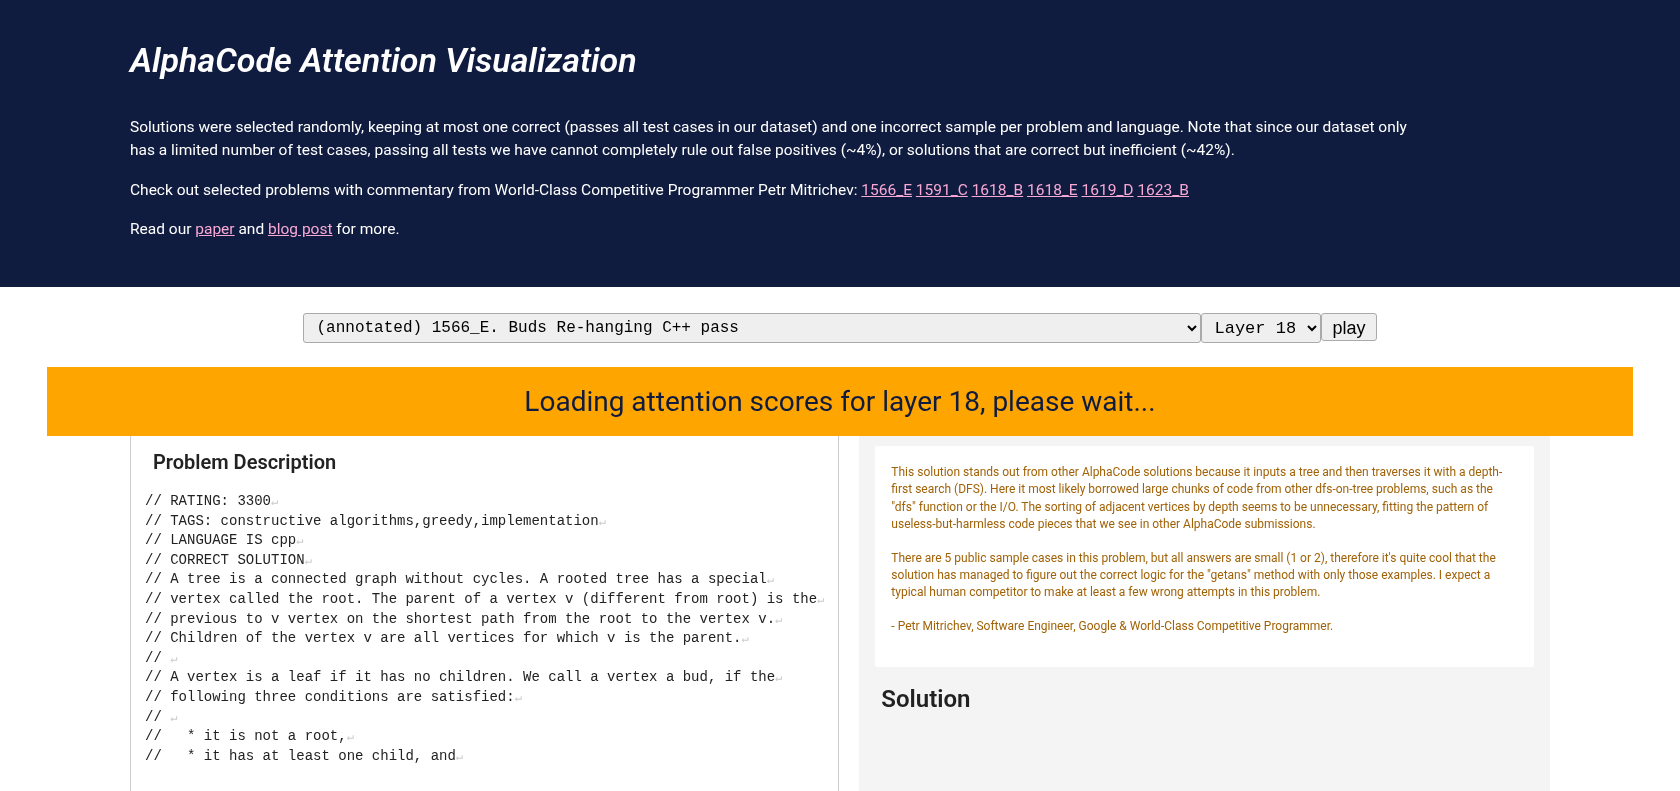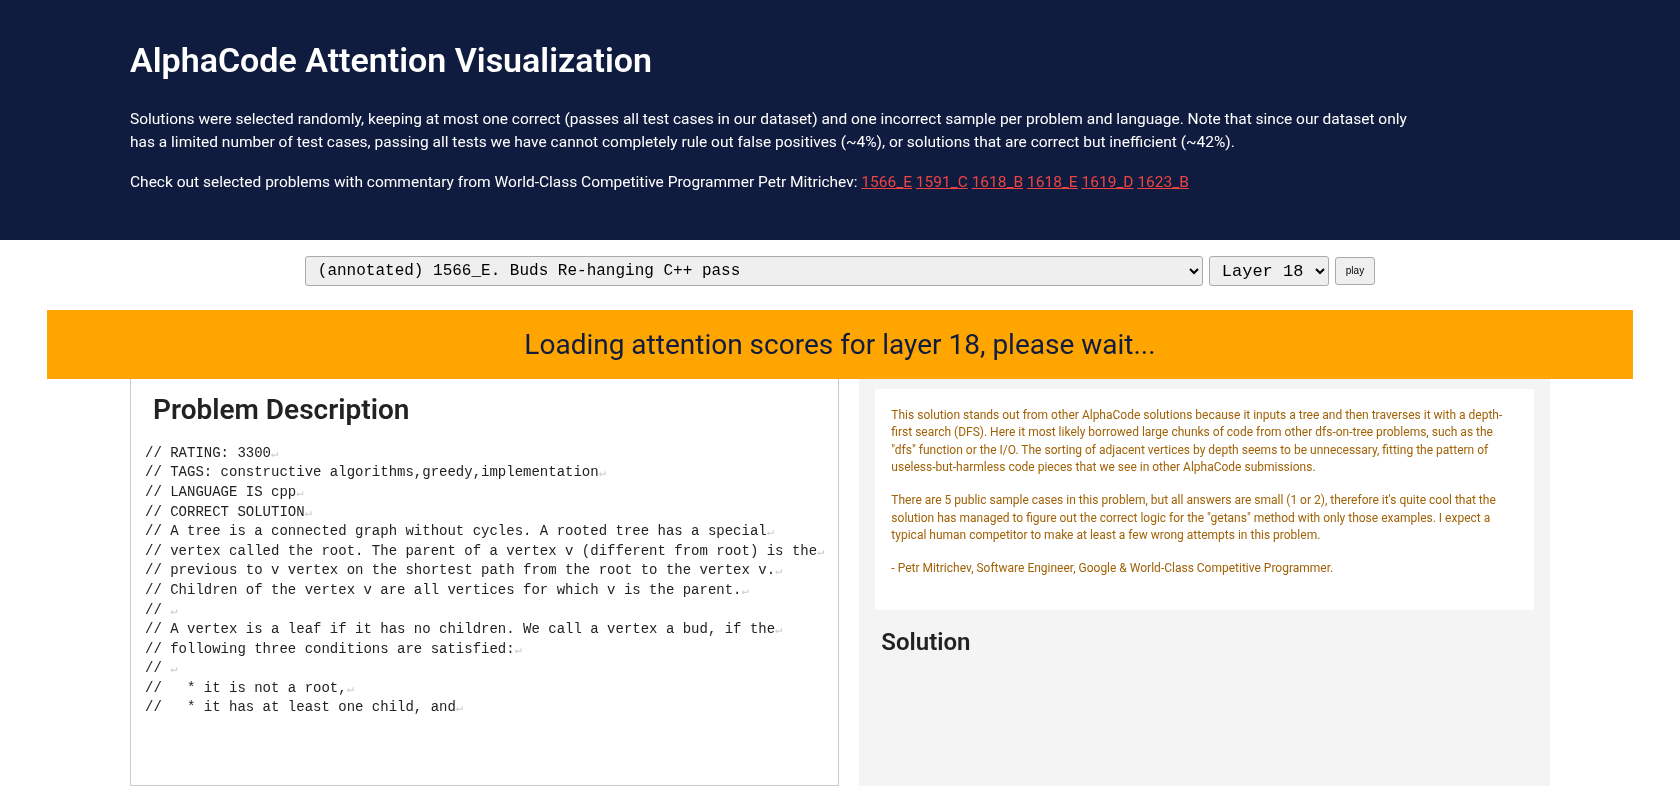--- a/index.html
+++ b/index.html
@@ -12,58 +12,58 @@
       background: #fff;
     }
     .header {
       background: #0f1c3f;
       color: #fff;
       padding: 40px 130px 30px 130px;
     }
     .header h1 {
       font-size: 34px;
       font-weight: 600;
-      margin-bottom: 28px;
+      margin-bottom: 36px;
+      font-style: italic;
     }
     .header p {
       font-size: 15.5px;
       line-height: 1.5;
       margin-bottom: 16px;
       max-width: 1300px;
     }
     .header a {
-      color: #ef4444;
+      color: #f9a8d4;
       text-decoration: underline;
     }
     .controls {
       display: flex;
       justify-content: center;
-      align-items: center;
-      gap: 6px;
-      padding: 16px 0 10px 0;
+      align-items: flex-start;
+      padding: 26px 0 10px 0;
       background: #fff;
     }
     .controls select {
       font-family: 'Courier New', monospace;
       font-size: 16px;
       padding: 4px 8px;
       height: 30px;
       background: #efefef;
       border: 1px solid #aaa;
       border-radius: 3px;
     }
     .controls select.problem-select {
       width: 898px;
     }
     .controls select.layer-select {
       font-family: 'Courier New', monospace;
       font-size: 17px;
     }
     .controls button {
-      font-size: 10px;
+      font-size: 18px;
       padding: 4px 10px;
       height: 28px;
       background: #efefef;
       border: 1px solid #aaa;
       border-radius: 3px;
       cursor: pointer;
     }
     .loading-banner {
       background: #ffa500;
       color: #0f1c3f;
@@ -82,21 +82,21 @@
       border: 1px solid #ccc;
       border-top: none;
       background: #fff;
     }
     .right-panel {
       flex: 1;
       background: #f4f4f4;
       padding: 0;
     }
     .panel-title {
-      font-size: 28px;
+      font-size: 20px;
       font-weight: 600;
       padding: 14px 22px 10px 22px;
       color: #222;
     }
     .code-block {
       font-family: 'Courier New', monospace;
       font-size: 14px;
       line-height: 1.4;
       padding: 8px 14px;
       white-space: pre;
@@ -136,20 +136,23 @@
   <h1>AlphaCode Attention Visualization</h1>
   <p>Solutions were selected randomly, keeping at most one correct (passes all test cases in our dataset) and one incorrect sample per problem and language. Note that since our dataset only has a limited number of test cases, passing all tests we have cannot completely rule out false positives (~4%), or solutions that are correct but inefficient (~42%).</p>
   <p>
     <span>Check out selected problems with commentary from World-Class Competitive Programmer Petr Mitrichev: </span><a href="#">1566_E</a>
     <a href="#">1591_C</a>
     <a href="#">1618_B</a>
     <a href="#">1618_E</a>
     <a href="#">1619_D</a>
     <a href="#">1623_B</a>
   </p>
+  <p>
+    <span>Read our </span><a href="#">paper</a><span> and </span><a href="#">blog post</a><span> for more.</span>
+  </p>
 </div>
 
 <div class="controls">
   <select class="problem-select">
     <option>(annotated) 1566_E. Buds Re-hanging              C++             pass</option>
   </select>
   <select class="layer-select">
     <option>Layer 18</option>
   </select>
   <button>play</button>

